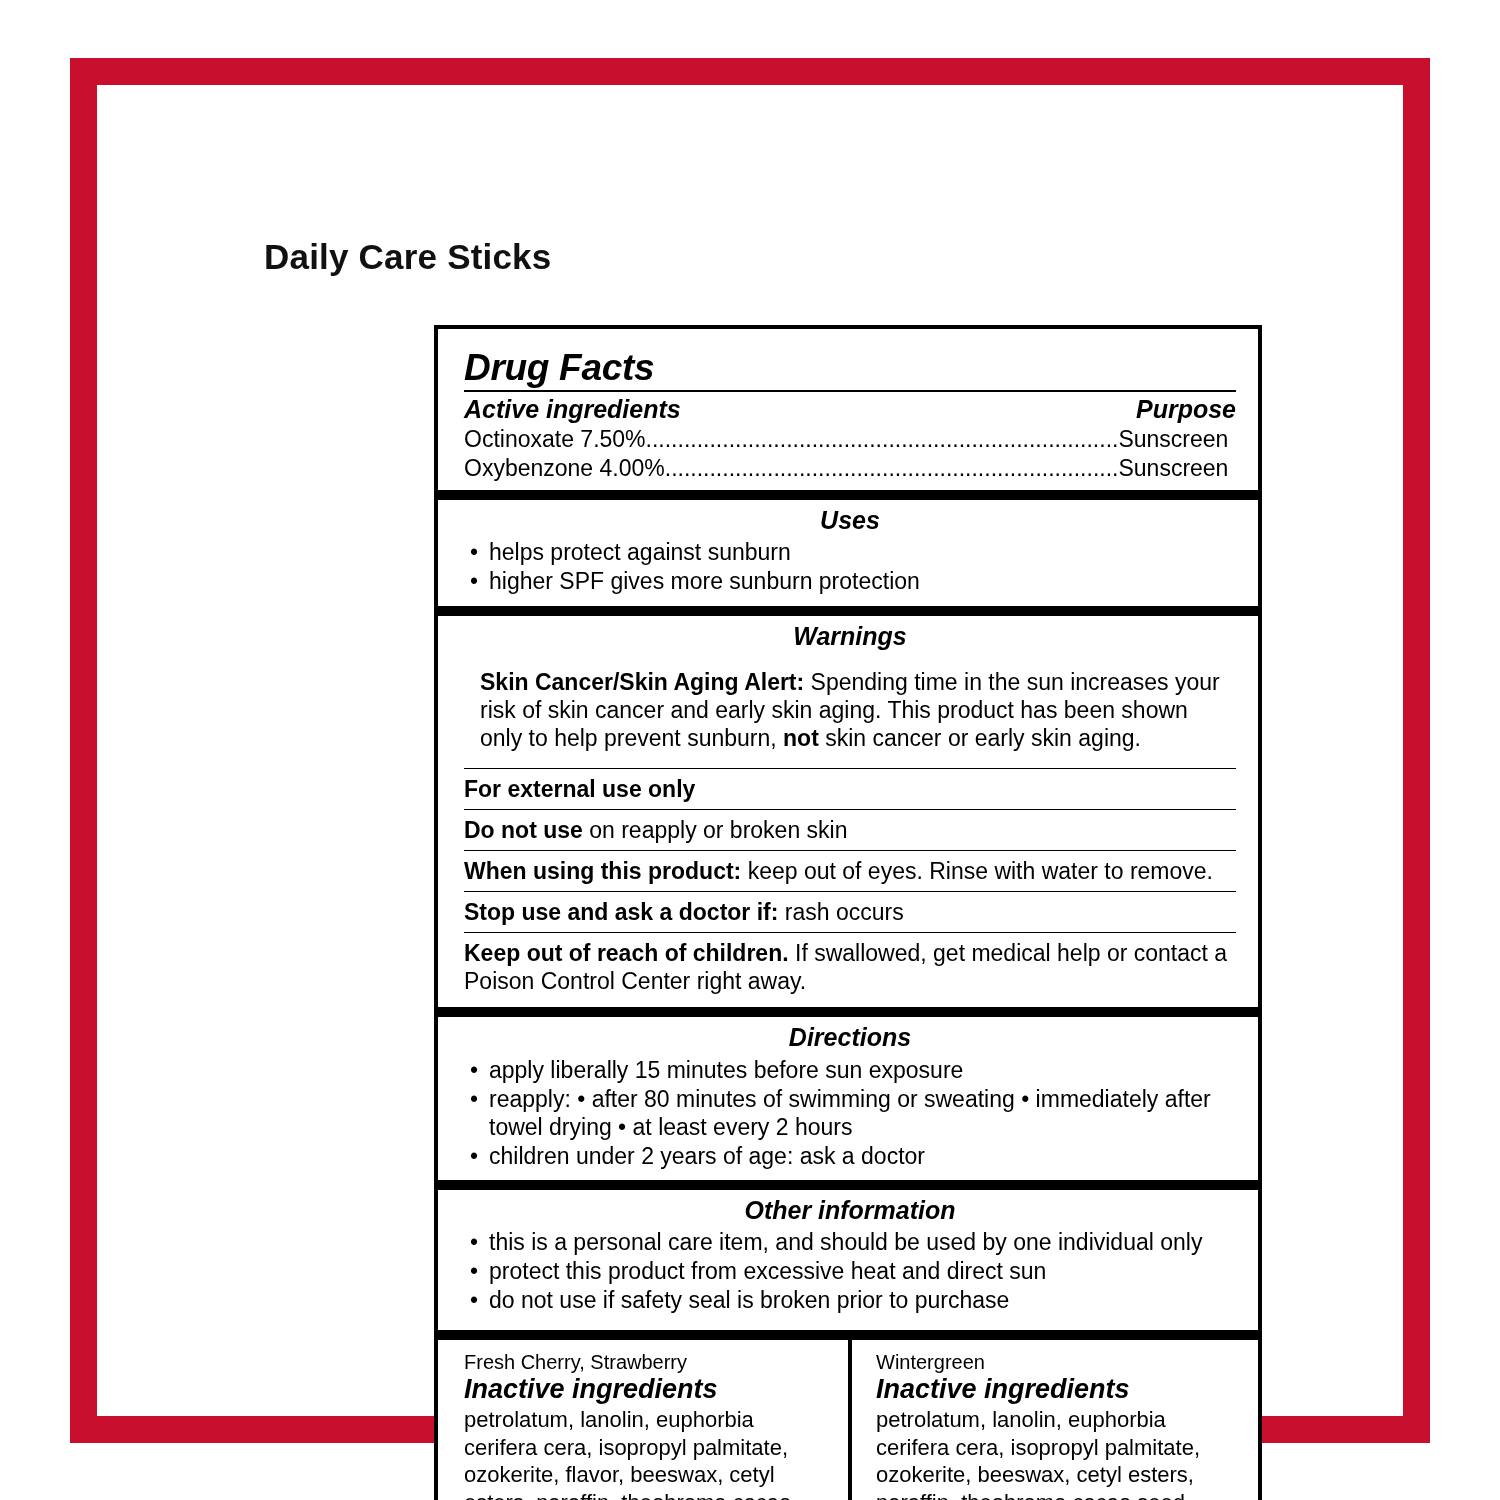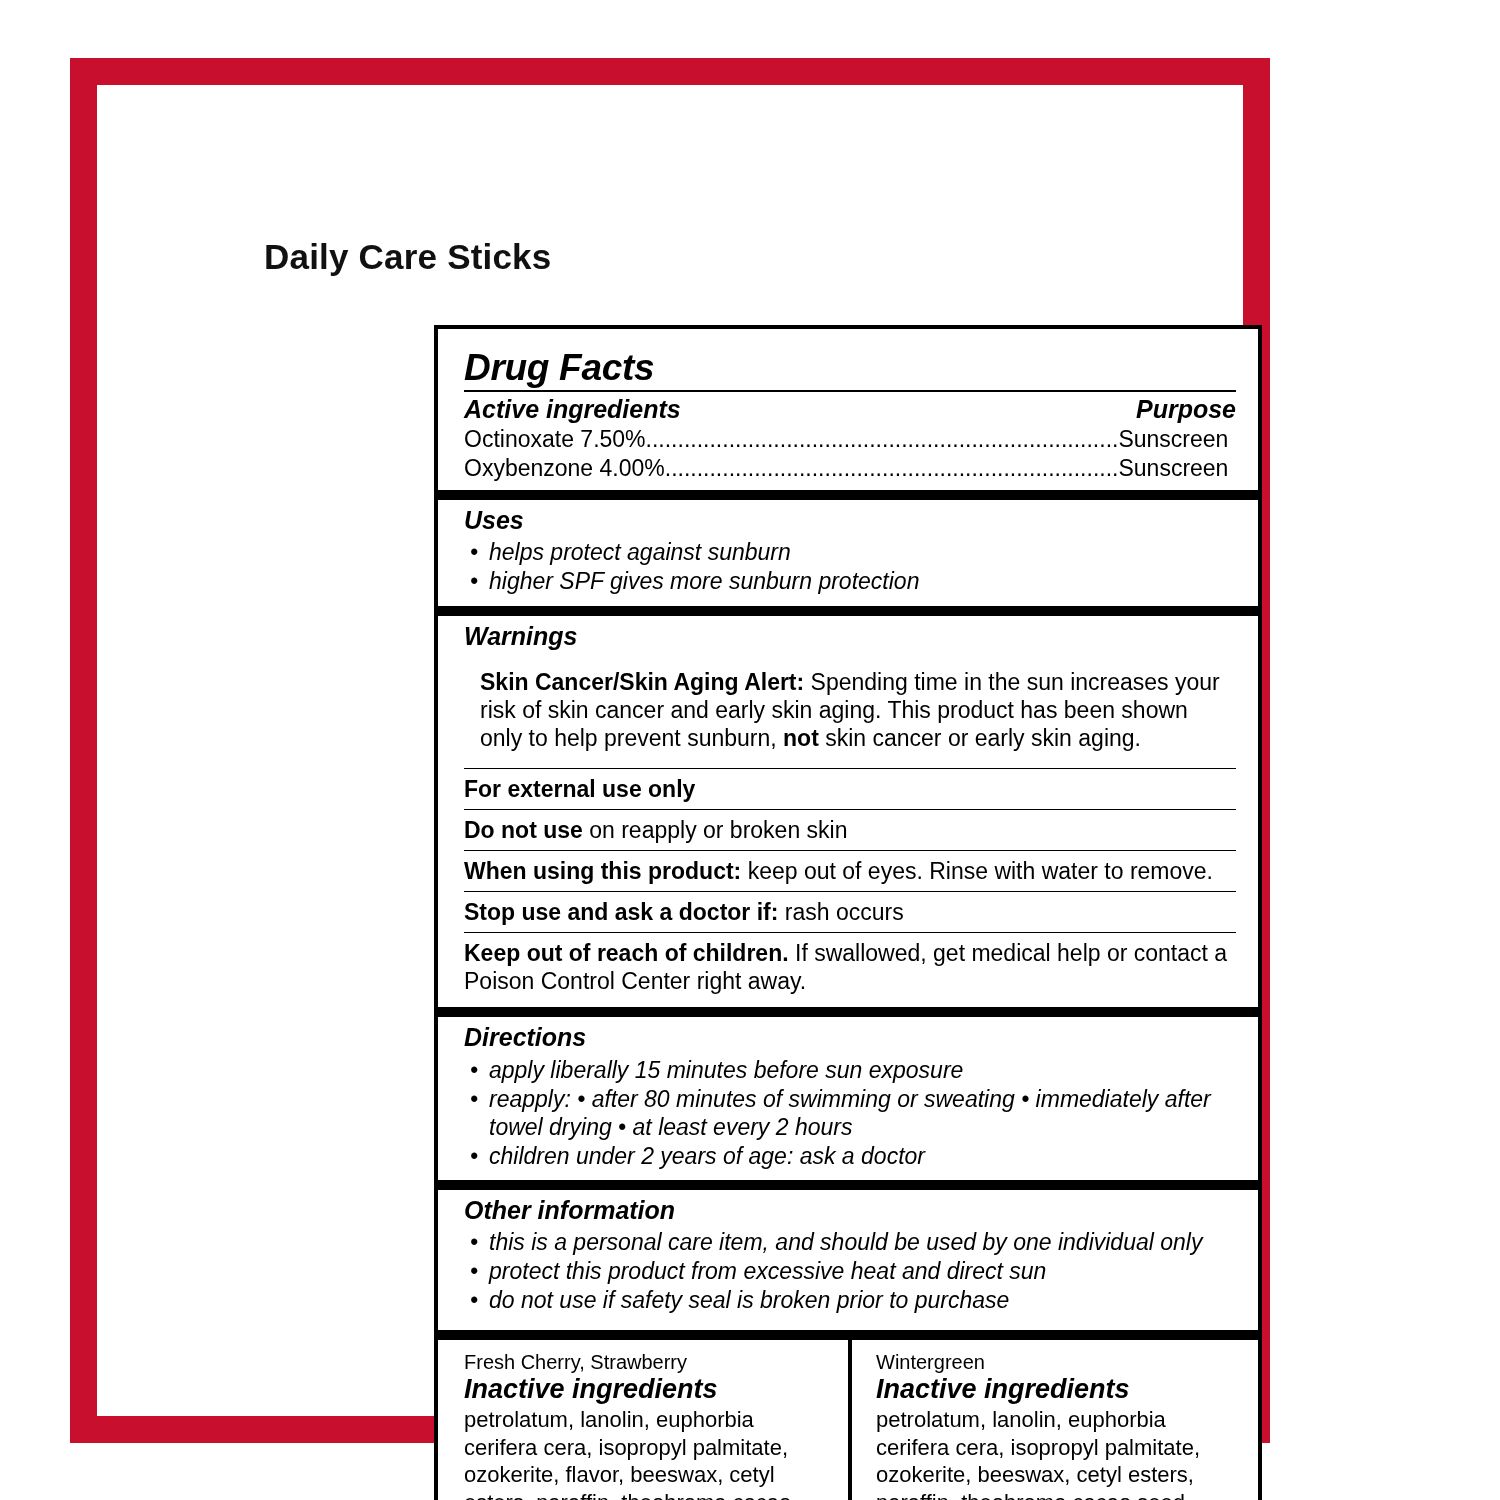--- a/index.html
+++ b/index.html
@@ -17,21 +17,21 @@
     position: absolute;
     left: 0; top: 0;
     width: 1500px;
     height: 1500px;
     background: #ffffff;
   }
   .red-frame {
     position: absolute;
     left: 70px;
     top: 58px;
-    width: 1200px;
+    width: 1360px;
     height: 1385px;
     background: #ffffff;
     border: 27px solid #c8102e;
     box-sizing: border-box;
   }
   .title {
     position: absolute;
     left: 167px;
     top: 152px;
     font-size: 35px;
@@ -85,33 +85,33 @@
     line-height: 1.26;
     white-space: nowrap;
     overflow: hidden;
   }
   .sect-head {
     font-size: 25px;
     font-style: italic;
     font-weight: bold;
     line-height: 1.25;
     margin-bottom: 2px;
+    text-align: center;
   }
   ul.bullets {
     margin: 0;
     padding: 0;
     list-style: none;
     font-size: 23px;
     line-height: 1.23;
   }
   ul.bullets li {
     position: relative;
     padding-left: 25px;
     margin-bottom: 1px;
-    font-style: italic;
   }
   ul.bullets li:before {
     content: "\2022";
     position: absolute;
     left: 6px;
     top: 0;
   }
   .para {
     font-size: 23px;
     line-height: 1.22;

